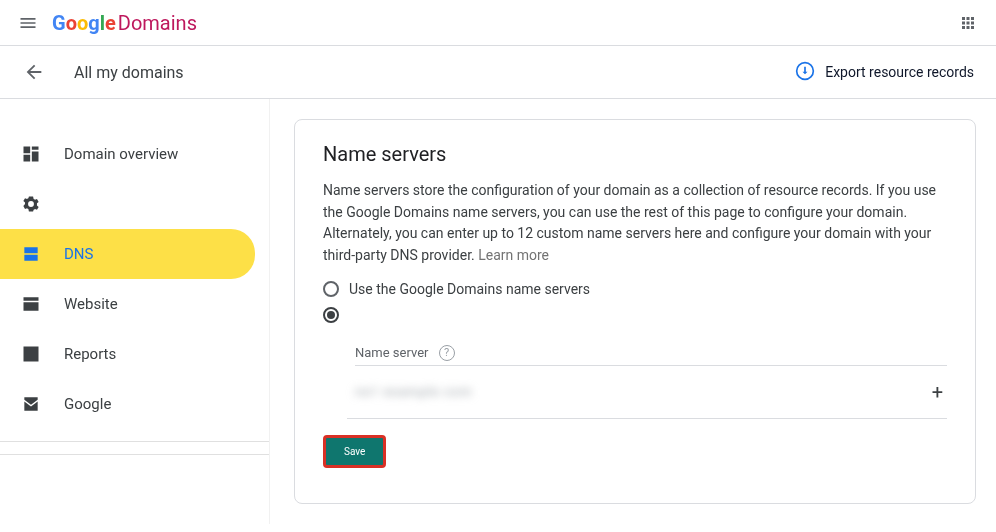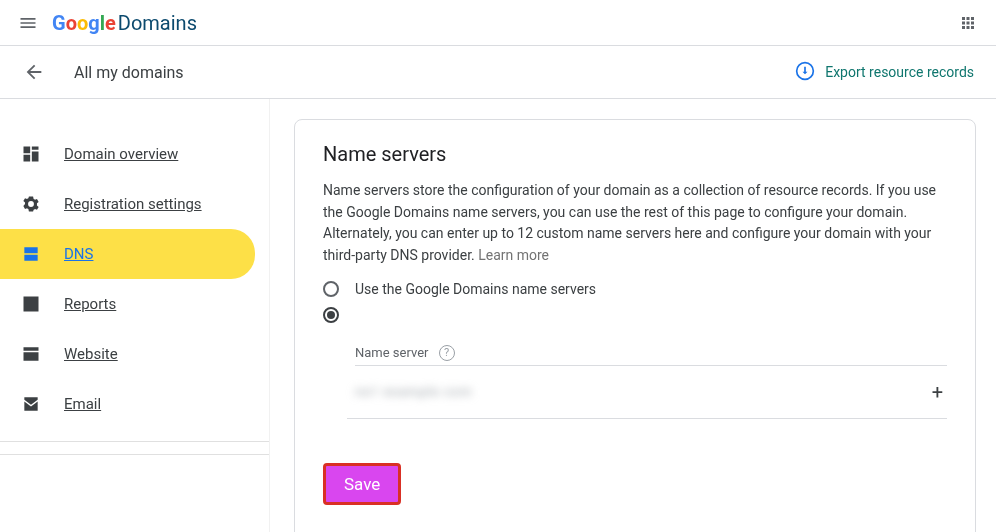--- a/index.html
+++ b/index.html
@@ -1,48 +1,48 @@
 <!DOCTYPE html>
 <html><head>
 <meta charset="utf-8">
 <style>
   * { box-sizing: border-box; margin: 0; padding: 0; }
   body { font-family: 'Google Sans', Roboto, Arial, sans-serif; font-size: 14px; color: #3c4043; background: #fff; width: 996px; }
   .topbar { display: flex; align-items: center; justify-content: space-between; padding: 8px 16px; border-bottom: 1px solid #dadce0; height: 46px; }
   .topbar-left { display: flex; align-items: center; gap: 12px; }
   .logo { display: flex; align-items: center; font-size: 20px; }
   .logo .g1 { color:#4285F4; } .logo .g2 { color:#EA4335; } .logo .g3 { color:#FBBC05; } .logo .g4 { color:#4285F4; } .logo .g5 { color:#34A853; } .logo .g6 { color:#EA4335; }
-  .logo .domains { color:#0c4a6e; margin-left:2px; font-weight:400; }
+  .logo .domains { color:#be185d; margin-left:2px; font-weight:400; }
   .icon-btn { width: 24px; height: 24px; display:flex; align-items:center; justify-content:center; cursor:pointer; color:#5f6368; }
   .subheader { display:flex; align-items:center; justify-content:space-between; padding: 14px 22px; border-bottom:1px solid #dadce0; }
   .subheader-left { display:flex; align-items:center; gap: 28px; }
   .subheader-title { font-size:16px; color:#3c4043; }
-  .export-link { display:flex; align-items:center; gap:10px; color:#0f766e; font-size:14px; cursor:pointer; }
+  .export-link { display:flex; align-items:center; gap:10px; color:#0f172a; font-size:14px; cursor:pointer; }
   .content { display:flex; }
   .sidebar { width: 270px; padding-top: 30px; border-right: 1px solid #f1f1f1; }
-  .side-item { display:flex; align-items:center; gap:22px; padding: 14px 24px 14px 20px; font-size:15px; color:#3c4043; cursor:pointer;text-decoration:underline; }
+  .side-item { display:flex; align-items:center; gap:22px; padding: 14px 24px 14px 20px; font-size:15px; color:#3c4043; cursor:pointer; }
   .side-item.active { background:#fde047; color:#1a73e8; border-top-right-radius: 24px; border-bottom-right-radius: 24px; width: 255px; }
   .side-item .sico { width:22px; height:22px; display:flex; align-items:center; justify-content:center; color:#3c4043; }
   .side-item.active .sico { color:#1a73e8; }
   .side-divider { border-top:1px solid #e0e0e0; margin: 12px 0; }
   .main { flex:1; padding: 20px 20px 20px 24px; }
   .card { border:1px solid #dadce0; border-radius:8px; padding: 22px 28px 35px 28px; }
   .card h2 { font-size:20px; font-weight:400; color:#202124; margin-bottom: 14px; }
   .card p { font-size:14px; line-height:1.55; color:#3c4043; margin-bottom: 14px; }
   .card a.learn { color:#737373; text-decoration:none; }
-  .radio-row { display:flex; align-items:center; gap:16px; margin: 10px 0; font-size:14px; }
+  .radio-row { display:flex; align-items:center; gap:10px; margin: 10px 0; font-size:14px; }
   .radio-outer { width:16px; height:16px; border:2px solid #5f6368; border-radius:50%; display:flex; align-items:center; justify-content:center; }
   .radio-outer.checked { border-color:#3c4043; }
   .radio-inner { width:8px; height:8px; background:#3c4043; border-radius:50%; }
   .ns-section { margin: 22px 0 8px 32px; }
   .ns-label { font-size:13px; color:#5f6368; display:flex; align-items:center; gap:10px; margin-bottom: 4px; }
   .ns-row { display:flex; align-items:center; justify-content:space-between; border-bottom:1px solid #dadce0; padding: 14px 0 14px 8px; margin-left: -8px; }
   .blurred { filter: blur(4px); color:#9aa0a6; letter-spacing:1px; font-size:13px; user-select:none; }
   .add-btn { font-size:20px; color:#3c4043; cursor:pointer; padding-right: 4px; }
-  .save-btn { display:inline-block; margin-top: 36px; background:#d946ef; color:#fff; font-size:17px; padding: 8px 18px; border-radius:4px; cursor:pointer; border:3px solid #d93025; }
+  .save-btn { display:inline-block; margin-top: 8px; background:#0f766e; color:#fff; font-size:10px; padding: 8px 18px; border-radius:4px; cursor:pointer; border:3px solid #d93025; }
   .help-circ { width:16px; height:16px; border:1.5px solid #9aa0a6; border-radius:50%; display:flex; align-items:center; justify-content:center; font-size:11px; color:#9aa0a6; }
 </style>
 </head>
 <body>
 
 <div class="topbar">
   <div class="topbar-left">
     <div class="icon-btn">
       <svg width="20" height="20" viewBox="0 0 24 24">
           <path fill="currentColor" d="M3 6h18v2H3V6zm0 5h18v2H3v-2zm0 5h18v2H3v-2z"></path>
@@ -95,53 +95,52 @@
           </svg>
         </span>
       <span>Domain overview</span>
     </div>
     <div class="side-item">
       <span class="sico">
           <svg width="20" height="20" viewBox="0 0 24 24">
             <path fill="currentColor" d="M19.14 12.94a7.07 7.07 0 000-1.88l2.03-1.58-2-3.46-2.39.96a7.03 7.03 0 00-1.62-.94L14.5 3h-5l-.66 2.04c-.58.23-1.12.55-1.62.94l-2.39-.96-2 3.46 2.03 1.58a7.07 7.07 0 000 1.88L2.83 14.5l2 3.46 2.39-.96c.5.39 1.04.71 1.62.94L9.5 21h5l.66-2.04c.58-.23 1.12-.55 1.62-.94l2.39.96 2-3.46-2.03-1.58zM12 15.5A3.5 3.5 0 1115.5 12 3.5 3.5 0 0112 15.5z"></path>
           </svg>
         </span>
-      <span>Registration settings</span>
     </div>
     <div class="side-item active">
       <span class="sico">
           <svg width="20" height="20" viewBox="0 0 24 24">
             <path fill="currentColor" d="M4 4h16v7H4V4zm0 9h16v7H4v-7zm3 2h2v3H7v-3zM7 6h2v3H7V6z"></path>
           </svg>
         </span>
       <span>DNS</span>
     </div>
     <div class="side-item">
       <span class="sico">
           <svg width="20" height="20" viewBox="0 0 24 24">
+            <path fill="currentColor" d="M3 4h18v4H3V4zm0 6h18v10H3V10z"></path>
+          </svg>
+        </span>
+      <span>Website</span>
+    </div>
+    <div class="side-item">
+      <span class="sico">
+          <svg width="20" height="20" viewBox="0 0 24 24">
             <path fill="currentColor" d="M3 3h18v18H3V3zm3 12h2v4H6v-4zm5-5h2v9h-2v-9zm5 3h2v6h-2v-6z"></path>
           </svg>
         </span>
       <span>Reports</span>
     </div>
     <div class="side-item">
       <span class="sico">
           <svg width="20" height="20" viewBox="0 0 24 24">
-            <path fill="currentColor" d="M3 4h18v4H3V4zm0 6h18v10H3V10z"></path>
-          </svg>
-        </span>
-      <span>Website</span>
-    </div>
-    <div class="side-item">
-      <span class="sico">
-          <svg width="20" height="20" viewBox="0 0 24 24">
             <path fill="currentColor" d="M4 4h16v16H4V4zm8 9L4 7v2l8 6 8-6V7l-8 6z"></path>
           </svg>
         </span>
-      <span>Email</span>
+      <span>Google</span>
     </div>
     <div class="side-divider"></div>
     <div class="side-divider"></div>
   </div>
 
   <div class="main">
     <div class="card">
       <h2>Name servers</h2>
       <p>
         <span>Name servers store the configuration of your domain as a collection of resource records. If you use the Google Domains name servers, you can use the rest of this page to configure your domain. Alternately, you can enter up to 12 custom name servers here and configure your domain with your third-party DNS provider. </span><a href="#" class="learn">Learn more</a>

